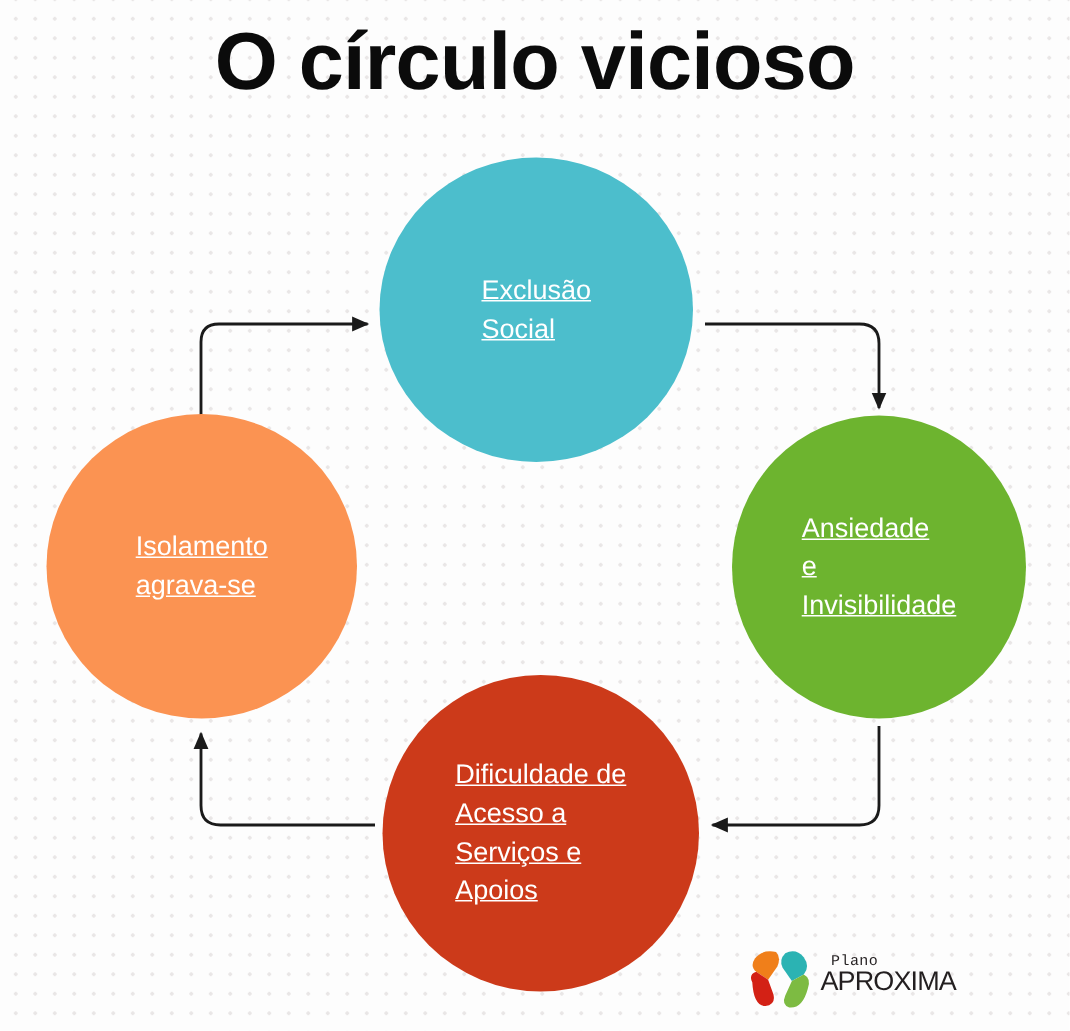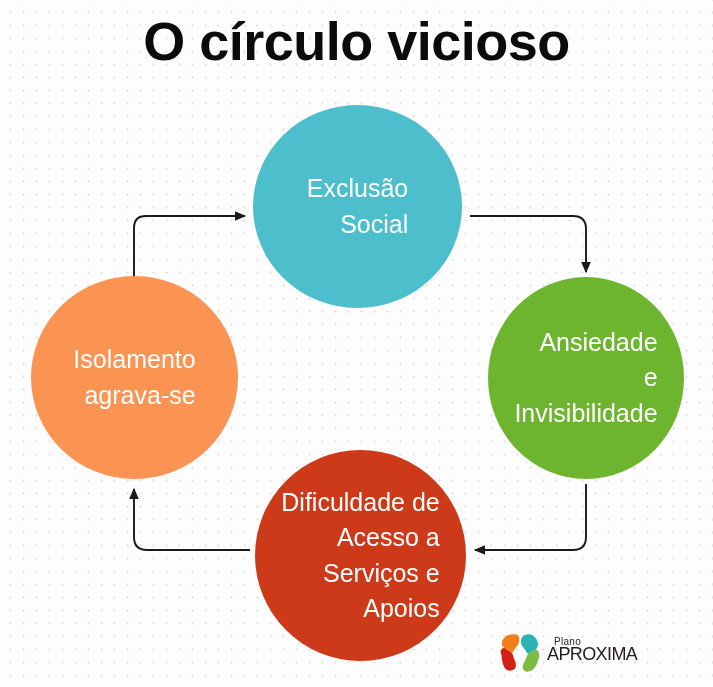--- a/index.html
+++ b/index.html
@@ -35,27 +35,28 @@
     color: #0b0b0b;
     font-family: "Liberation Sans", sans-serif;
     line-height: 1.1;
   }
   .node {
     position: absolute;
     border-radius: 50%;
     display: flex;
     align-items: center;
     justify-content: center;
-    text-align: right;
+    text-align: left;
     color: #ffffff;
-    font-size: 25px;
+    font-size: 18px;
     line-height: 1.42;
     font-family: "Liberation Sans", sans-serif;
     box-sizing: border-box;
     padding: 6px;
+    text-decoration: underline;
   }
   .node-label {
     white-space: pre-line;
     display: block;
   }
   #node-top {
     left: 253px;
     top: 105px;
     width: 209px;
     height: 203px;
@@ -105,21 +106,21 @@
     position: relative;
     height: 44px;
     width: 96px;
   }
   #logo-plano {
     position: absolute;
     left: 7px;
     top: 4px;
     font-size: 10px;
     color: #231f20;
-    font-family: Liberation Sans, sans-serif;
+    font-family: Liberation Mono, monospace;
     letter-spacing: 0.3px;
   }
   #logo-aproxima {
     position: absolute;
     left: 0px;
     top: 13px;
     font-size: 18px;
     font-weight: normal;
     color: #231f20;
     letter-spacing: -0.6px;

